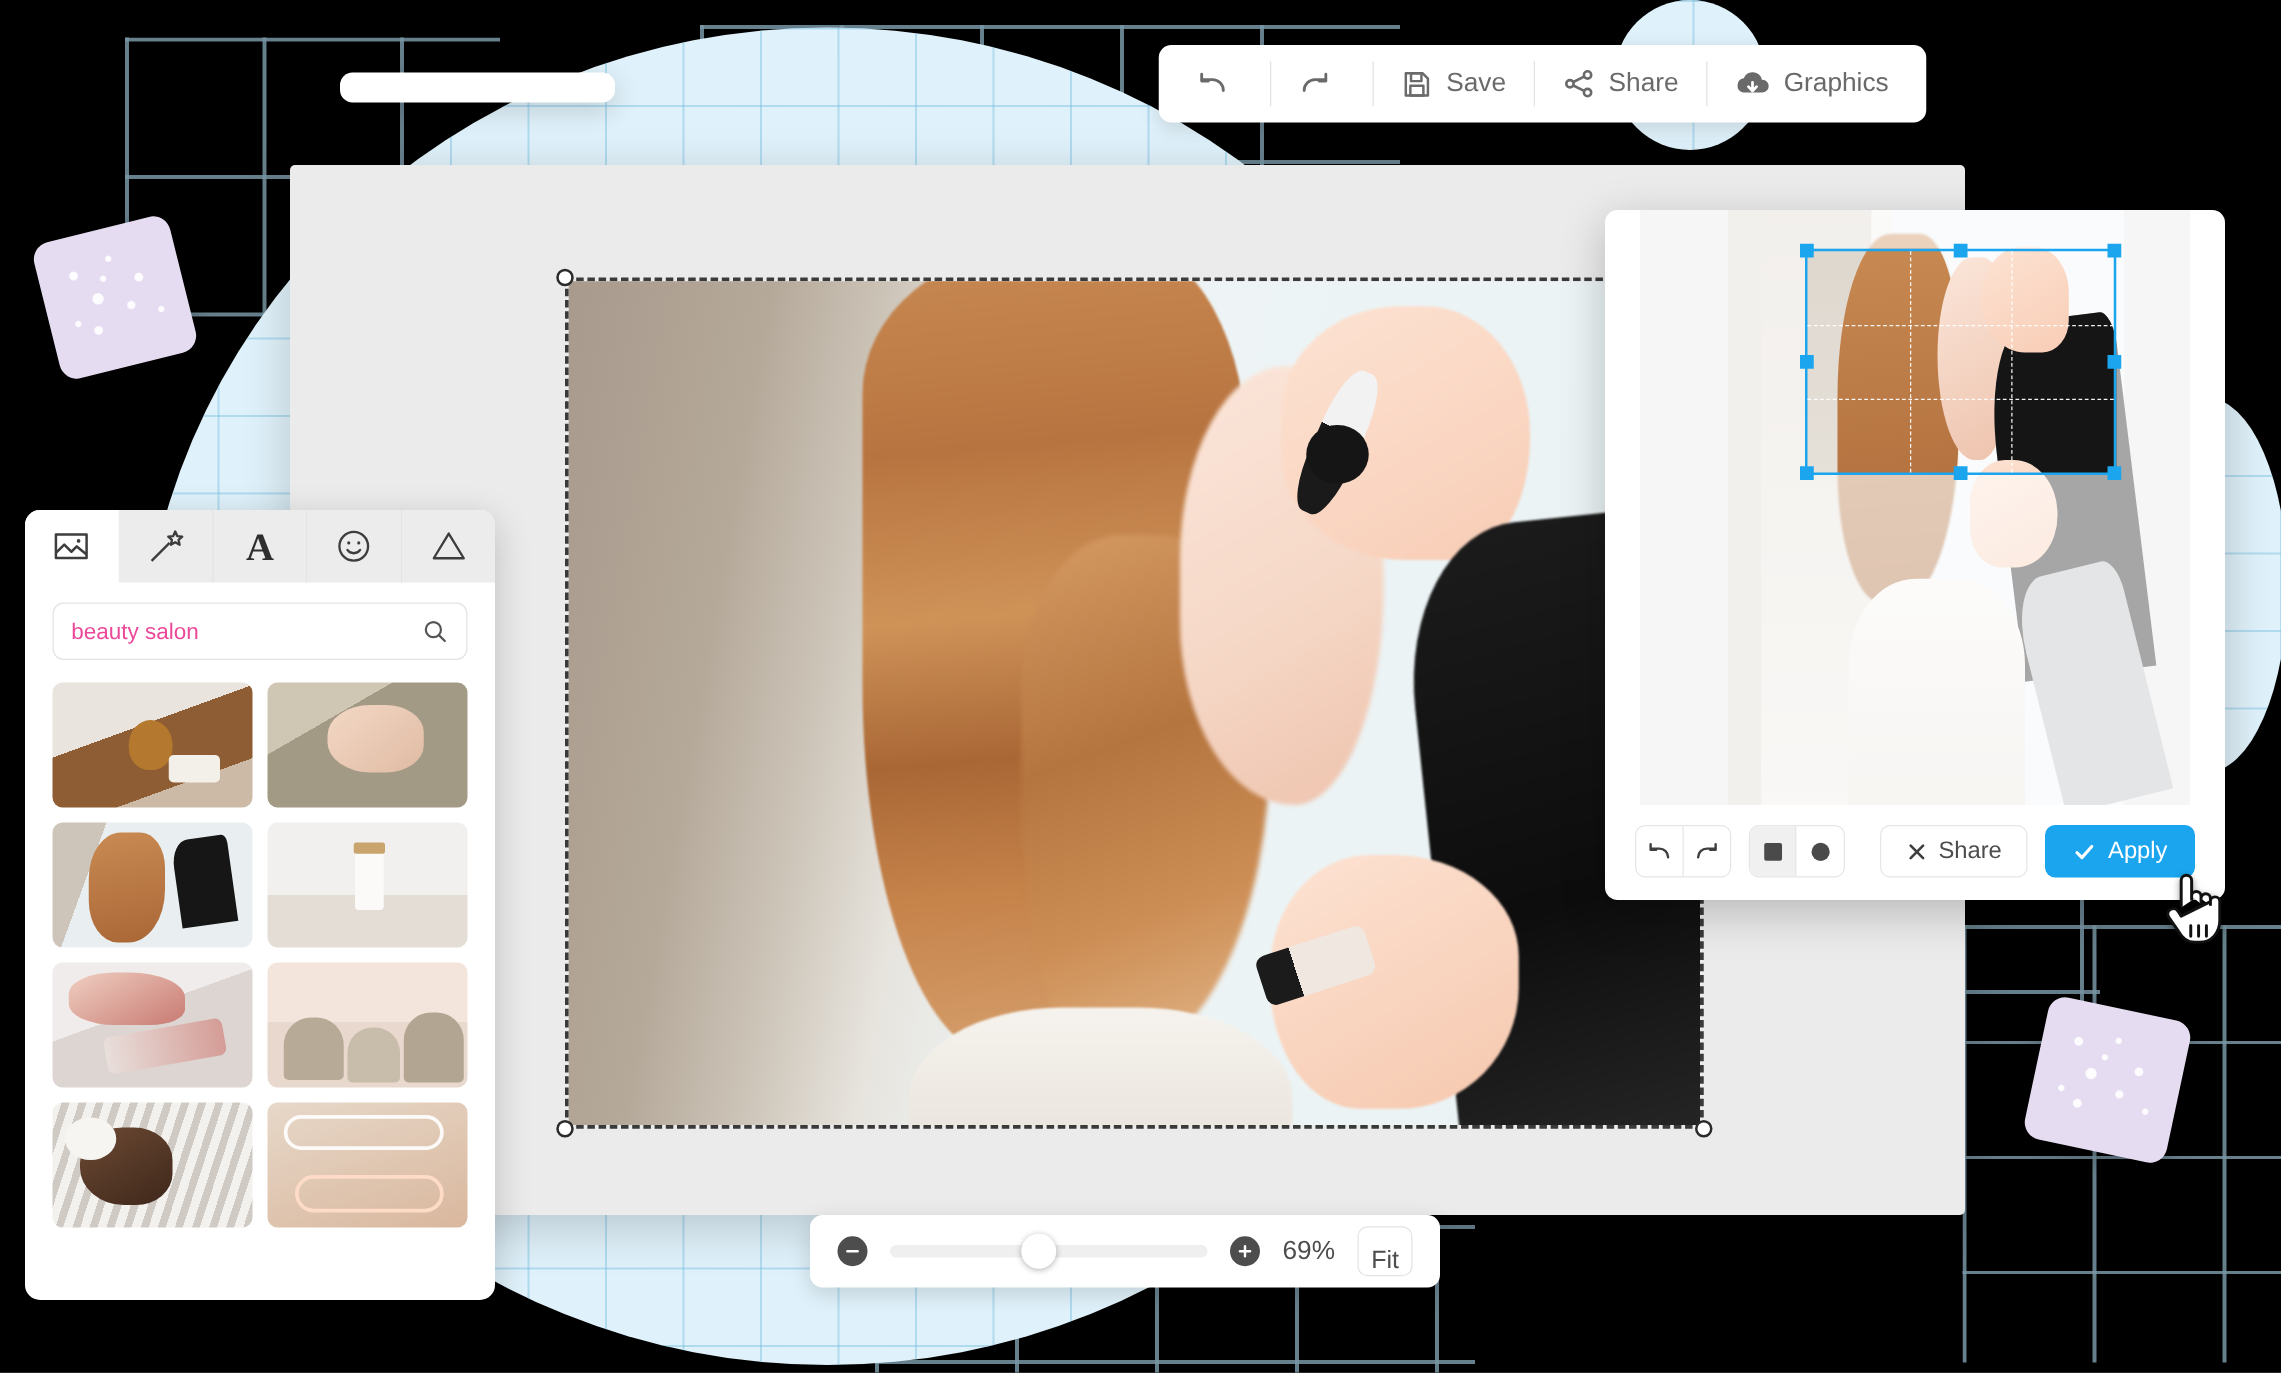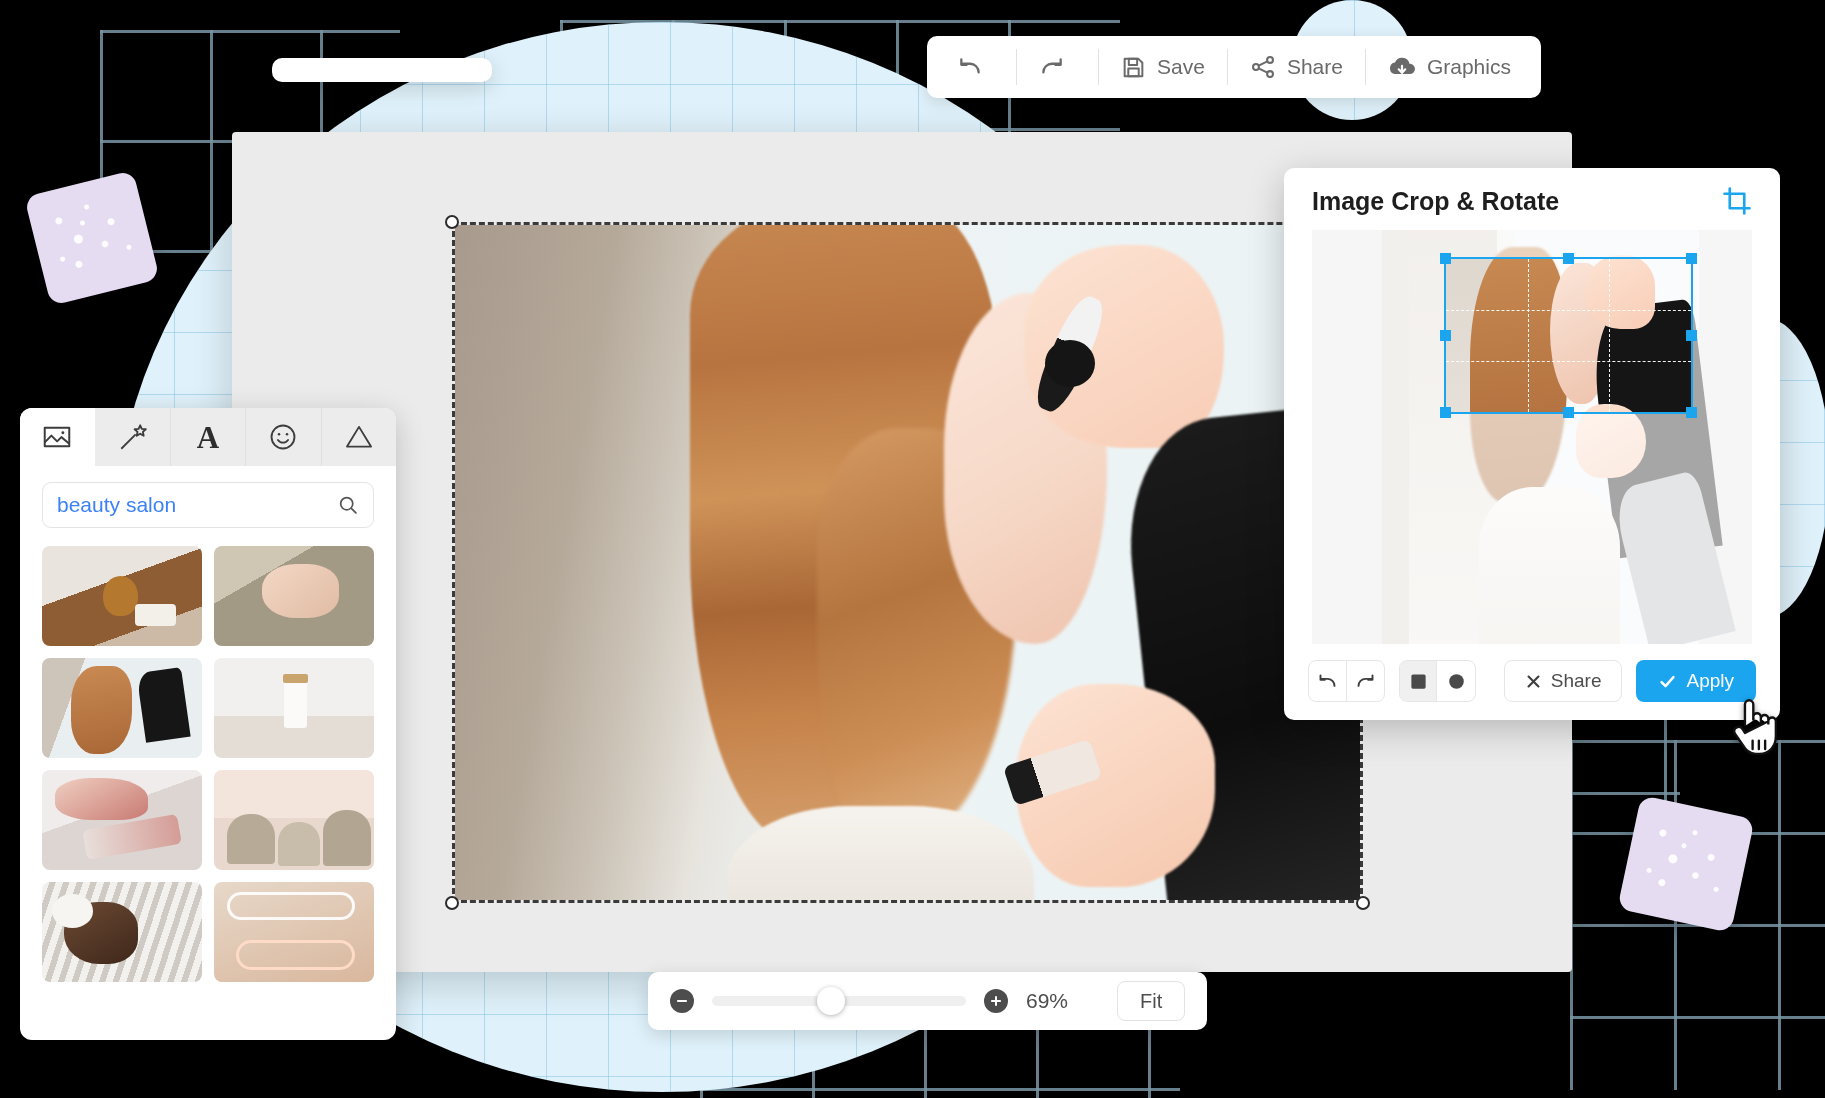--- a/index.html
+++ b/index.html
@@ -210,21 +210,21 @@
     display:flex; align-items:center; justify-content:center; gap:9px;
     font-size:19px; color:#4a4a4a; cursor:pointer;
   }
   #search-row{ padding:16px 22px 0; }
   #search-box{
     display:flex; align-items:center;
     height:46px; border:1px solid #e3e3e3; border-radius:9px;
     padding:0 14px; background:#fff;
   }
   #search-input{
-    flex:1; border:none; outline:none; font-size:21px; color:#3b82f6;
+    flex:1; border:none; outline:none; font-size:18px; color:#ec4899;
     font-family:"Liberation Sans", sans-serif; background:transparent;
   }
   #thumb-grid{
     display:grid; grid-template-columns:1fr 1fr; gap:12px;
     padding:18px 22px 0;
   }
   .thumb{
     height:100px; border-radius:8px; overflow:hidden; cursor:pointer;
     position:relative;
   }
@@ -302,22 +302,22 @@
     background:#efefef; border-radius:5px; cursor:pointer;
   }
   #zoom-thumb{
     position:absolute; top:50%; left:47%;
     transform:translate(-50%,-50%);
     width:28px;height:28px;border-radius:50%;
     background:#fff; box-shadow:0 1px 5px rgba(0,0,0,.3);
   }
   #zoom-level{ font-size:21px; color:#4d4d4d; }
   #fit-btn{
-    height:40px; padding:0 22px; border:1px solid #e3e3e3; border-radius:8px;
-    display:flex;align-items:center; font-size:20px; color:#4d4d4d; cursor:pointer;margin-left:31px;
+    height:40px; padding:0 10px; border:1px solid #e3e3e3; border-radius:8px;
+    display:flex;align-items:flex-end; font-size:20px; color:#4d4d4d; cursor:pointer;
   }
 
   
   #pointer-cursor{
     position:absolute; left:1726px; top:694px;
     width:56px; height:64px;
     filter: drop-shadow(0 2px 3px rgba(0,0,0,.4));
   }
   svg { display:block; }
 </style>
@@ -506,29 +506,20 @@
         <div style="position:absolute;left:6%;top:12%;width:26%;height:34%;background:#f7f5f1;border-radius:50%;"></div>
       </div>
       <div class="thumb" style="background:linear-gradient(160deg,#e7d8c9,#d9b79d);">
         <div style="position:absolute;left:8%;top:10%;width:80%;height:28%;border:3px solid rgba(255,255,255,.9);border-radius:40px;"></div>
         <div style="position:absolute;left:14%;top:58%;width:74%;height:30%;border:3px solid rgba(255,220,200,.95);border-radius:40px;"></div>
       </div>
     </div>
   </div>
 
   <div id="crop-panel">
-    <div id="crop-header">
-      <div id="crop-title">Image Crop &amp; Rotate</div>
-      <span>
-        <svg width="30" height="30" viewBox="0 0 24 24" fill="none" stroke="#1ba5ee" stroke-width="2.1" stroke-linecap="round" stroke-linejoin="round">
-          <path d="M6.2 2v15.8h15.8"></path>
-            <path d="M2 6.2h15.8V22"></path>
-        </svg>
-      </span>
-    </div>
 
     <div id="crop-preview">
 
       <div style="position:absolute;left:22%;top:0;width:20%;height:100%;background:linear-gradient(180deg,#ddd6cd,#efece6);"></div>
       <div style="position:absolute;left:36%;top:4%;width:22%;height:62%;background:linear-gradient(175deg,#c98a53,#a96736);border-radius:44% 32% 48% 36%;filter:blur(1px);"></div>
       <div style="position:absolute;left:54%;top:8%;width:13%;height:34%;background:linear-gradient(150deg,#fbe6da,#eec3ad);border-radius:52% 40% 44% 56%;"></div>
       <div style="position:absolute;left:66%;top:18%;width:24%;height:60%;background:#151515;border-radius:36% 10% 0 0;transform:rotate(-7deg);"></div>
       <div style="position:absolute;left:62%;top:6%;width:16%;height:18%;background:linear-gradient(150deg,#fde3d3,#f8cdb6);border-radius:48% 42% 30% 50%;"></div>
       <div style="position:absolute;left:60%;top:42%;width:16%;height:18%;background:linear-gradient(150deg,#fde3d3,#f6c8ae);border-radius:40% 50% 48% 36%;"></div>
       <div style="position:absolute;left:38%;top:62%;width:32%;height:38%;background:linear-gradient(180deg,#f7f5f1,#e9e5de);border-radius:38% 38% 0 0;"></div>

